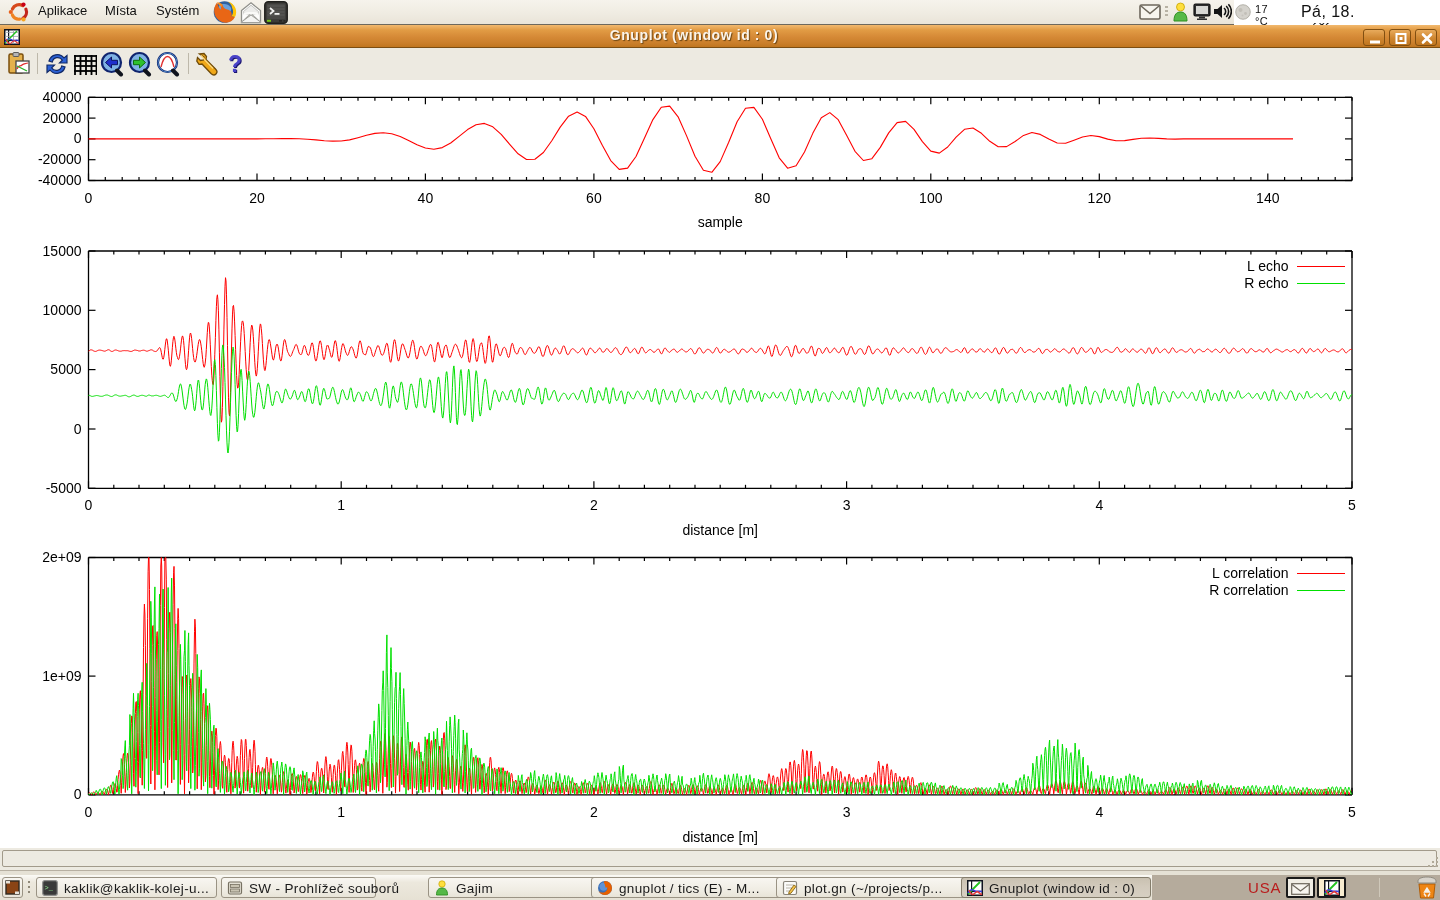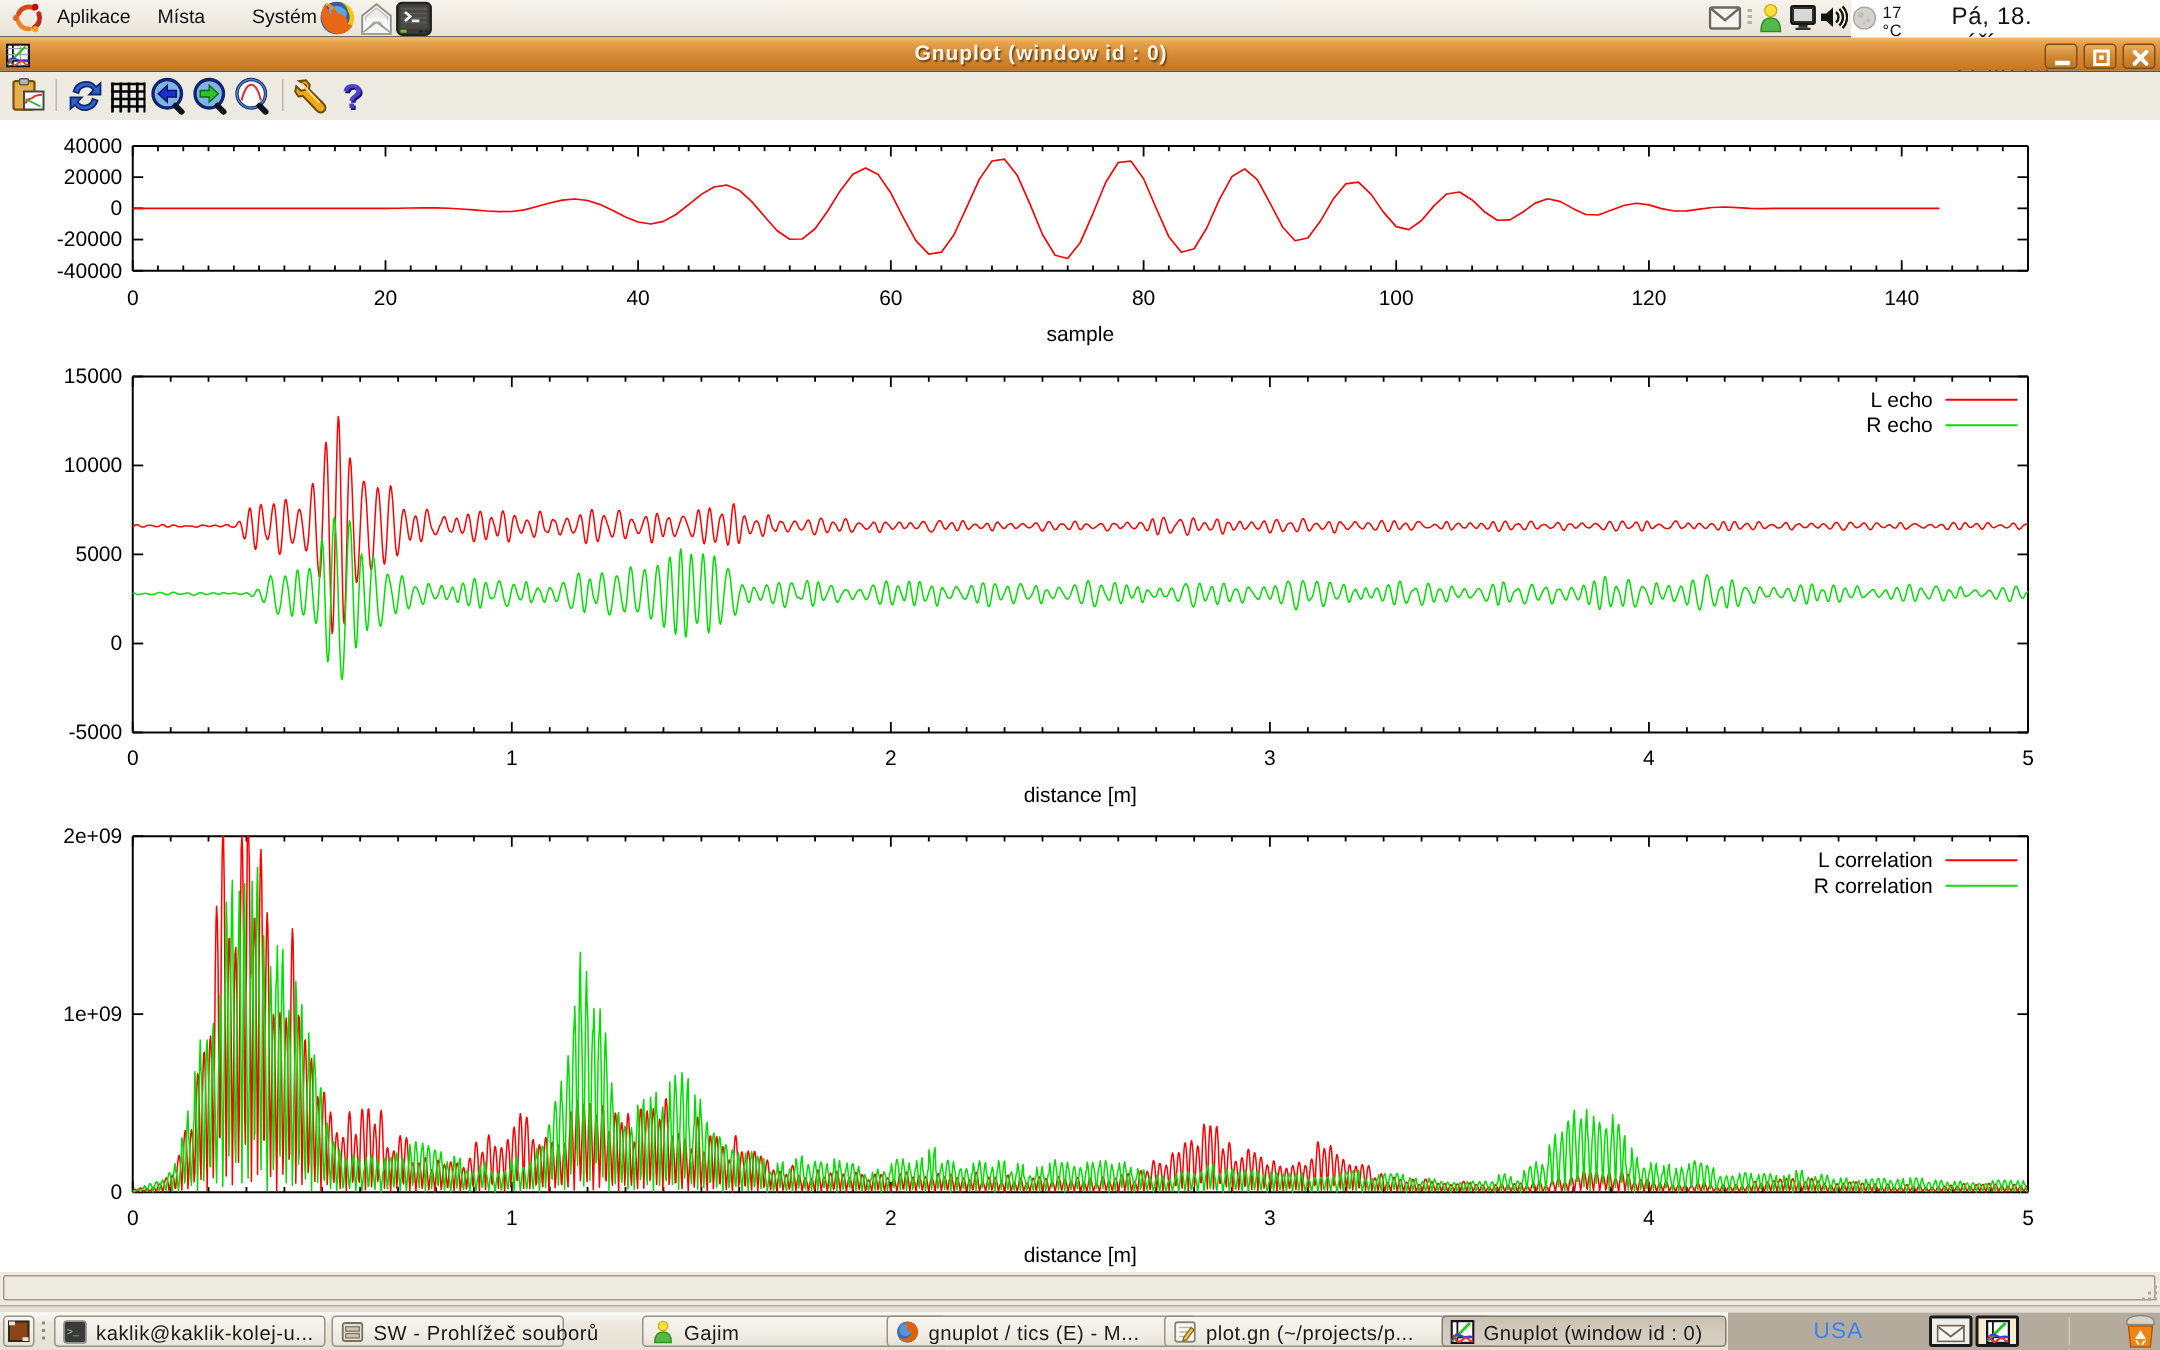--- a/index.html
+++ b/index.html
@@ -32,21 +32,21 @@
       <path d="M 18.0 8.6 A 7.3 7.3 0 0 1 18.0 13.4" stroke="#c90016" opacity="0"></path>
       <path d="M 17.9 8.2 A 7.3 7.3 0 0 1 14.8 17.4" stroke="#c2261c"></path>
       <path d="M 11.6 18.2 A 7.3 7.3 0 0 1 4.4 14.0" stroke="#ef8321"></path>
     </g>
     <circle cx="2.8" cy="11" r="2.1" fill="#e8621d"></circle>
     <circle cx="15.5" cy="3.6" r="2.1" fill="#c90016"></circle>
     <circle cx="15.5" cy="18.4" r="2.1" fill="#f6a41f"></circle>
   </svg>
   <span class="menu" style="left:38px">Aplikace</span>
   <span class="menu" style="left:105px">Místa</span>
-  <span class="menu" style="left:168px">Systém</span>
+  <span class="menu" style="left:156px">Systém</span>
 
   <svg class="abs" style="left:212px;top:0" width="25" height="24" viewBox="0 0 25 24">
     <circle cx="12.5" cy="12" r="10.8" fill="#30619e"></circle>
     <path d="M7 6 C10 3 16 3.5 18.5 7 C20 9.5 19 12 16.5 12.5 C14 13 13.5 15 11 14.5 C8.5 14 6.5 11 7 6 Z" fill="#6aa1dc"></path>
     <path d="M10 12 C12 10 16 10.5 17.5 13 C18.5 15 16 17 13.5 16.5 C11.5 16 9.5 14 10 12 Z" fill="#1d3c74"></path>
     <path d="M5.2 2.2 C3 4.8 1.6 8.6 2.3 12.6 C3 17 6.2 20.8 10.6 22.2 C15.6 23.7 20.6 21.6 23 17 L19.6 16 C20.2 12.4 18.2 10.2 15.4 9.6 C12.8 9.1 11 7.2 10.4 4.4 C9 5.6 8.6 8 9.2 9.8 C7.2 8.6 5.8 5.8 5.2 2.2 Z" fill="#e96615"></path>
     <path d="M23 17 C24.4 14.4 24.6 10.8 23.4 8 C22 4.8 19.4 2.6 16 1.8 C18.4 3.4 19.8 5.4 20.2 8 C21.6 10.4 21.4 14 19.6 16 Z" fill="#ffc405"></path>
     <path d="M5.2 2.2 C6.8 2.2 8.8 3 10.4 4.4 L9.8 6.8 C8 6.2 6.2 4.4 5.2 2.2 Z" fill="#f98d1e"></path>
   </svg>
 
@@ -717,21 +717,21 @@
       <rect x="0.7" y="0.7" width="14.6" height="14.6" fill="#fff" stroke="#10141e" stroke-width="1.6"></rect>
       <line x1="4.6" y1="1" x2="4.6" y2="15" stroke="#10141e" stroke-width="1.2"></line>
       <line x1="1" y1="11.5" x2="15" y2="11.5" stroke="#10141e" stroke-width="1.2"></line>
       <path d="M1 14 L13 2" stroke="#22c31e" stroke-width="1.8" fill="none"></path>
       <path d="M1 13 C4 8 6 10 8 11 C10 12 12 10.5 15 11.5" stroke="#3a3ae0" stroke-width="1.5" fill="none"></path>
       <path d="M2 10 C3 12 4 15 6 14.5 C8 14 9 11 11 12 C13 13 13 15 15 14" stroke="#e43737" stroke-width="1.5" fill="none"></path>
     </svg>
   <span class="tx">Gnuplot (window id : 0)</span>
 </div>
 
-<span class="abs" style="left:1209px;top:879px;font-size:15px;letter-spacing:0.8px;color:#3b82f6">USA</span>
+<span class="abs" style="left:1248px;top:879px;font-size:15px;letter-spacing:0.8px;color:#b91c1c">USA</span>
 <div class="abs" style="left:1286px;top:877px;width:29px;height:21px;background:#f0ede4;border:2px solid #1a1a1a;border-radius:2px">
   <svg class="abs" style="left:3px;top:3.5px" width="19" height="12" viewBox="0 0 19 12">
       <rect x="0.7" y="0.7" width="17.6" height="10.6" fill="#f7f5ef" stroke="#6d675c" stroke-width="1.2"></rect>
       <path d="M1 1.5 L9.5 8 L18 1.5" fill="none" stroke="#6d675c" stroke-width="1.2"></path>
     </svg>
 </div>
 <div class="abs" style="left:1317px;top:877px;width:29px;height:21px;background:#f8ecd0;border:2px solid #1a1a1a;border-radius:2px">
   <svg class="abs" style="left:5px;top:0.5px" width="16" height="16" viewBox="0 0 16 16">
       <rect x="0.7" y="0.7" width="14.6" height="14.6" fill="#fff" stroke="#10141e" stroke-width="1.6"></rect>
       <line x1="4.6" y1="1" x2="4.6" y2="15" stroke="#10141e" stroke-width="1.2"></line>

